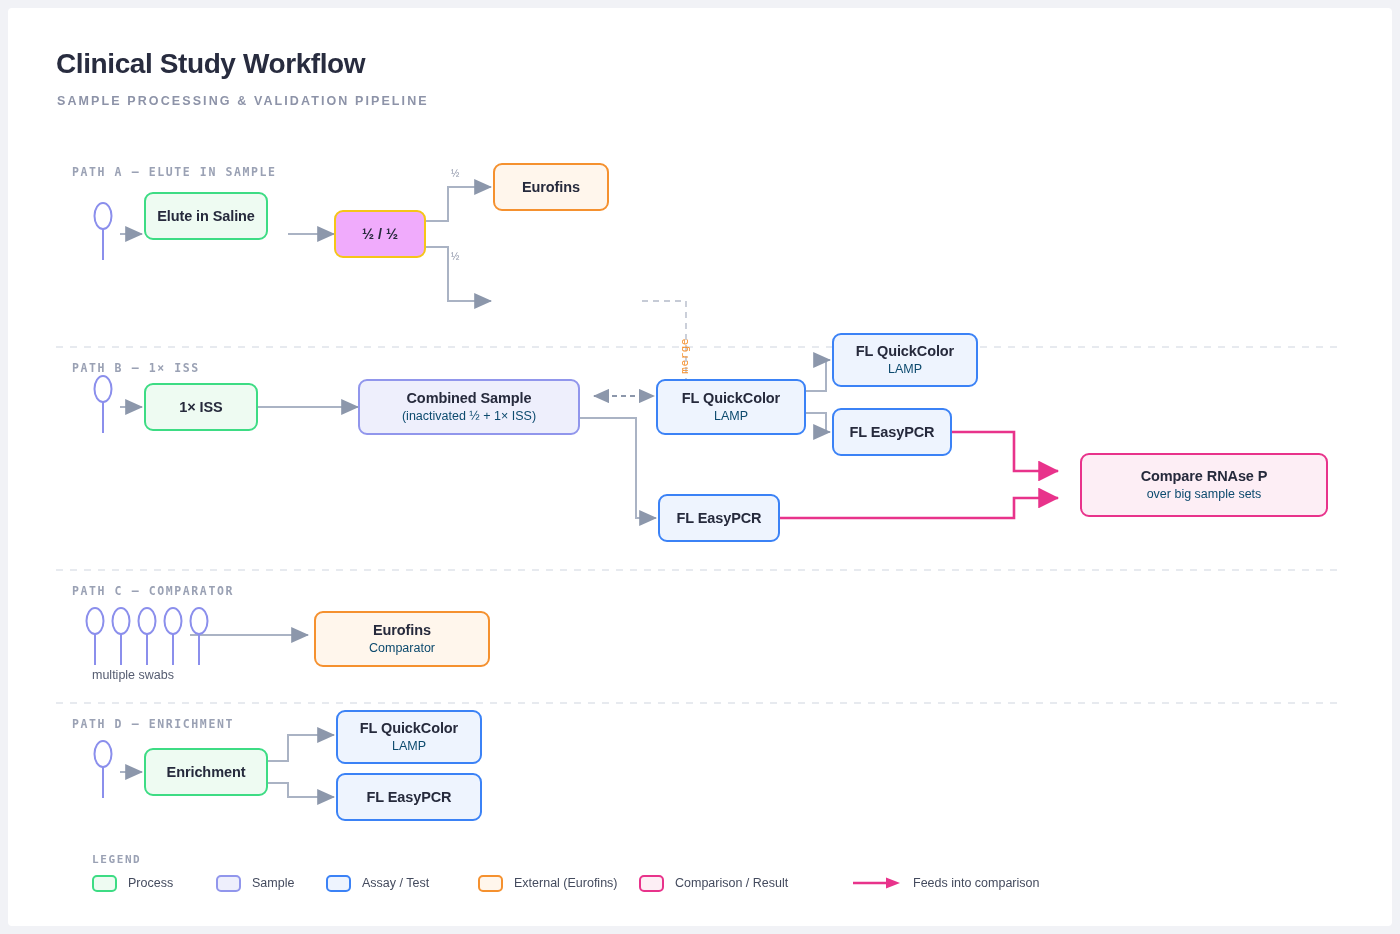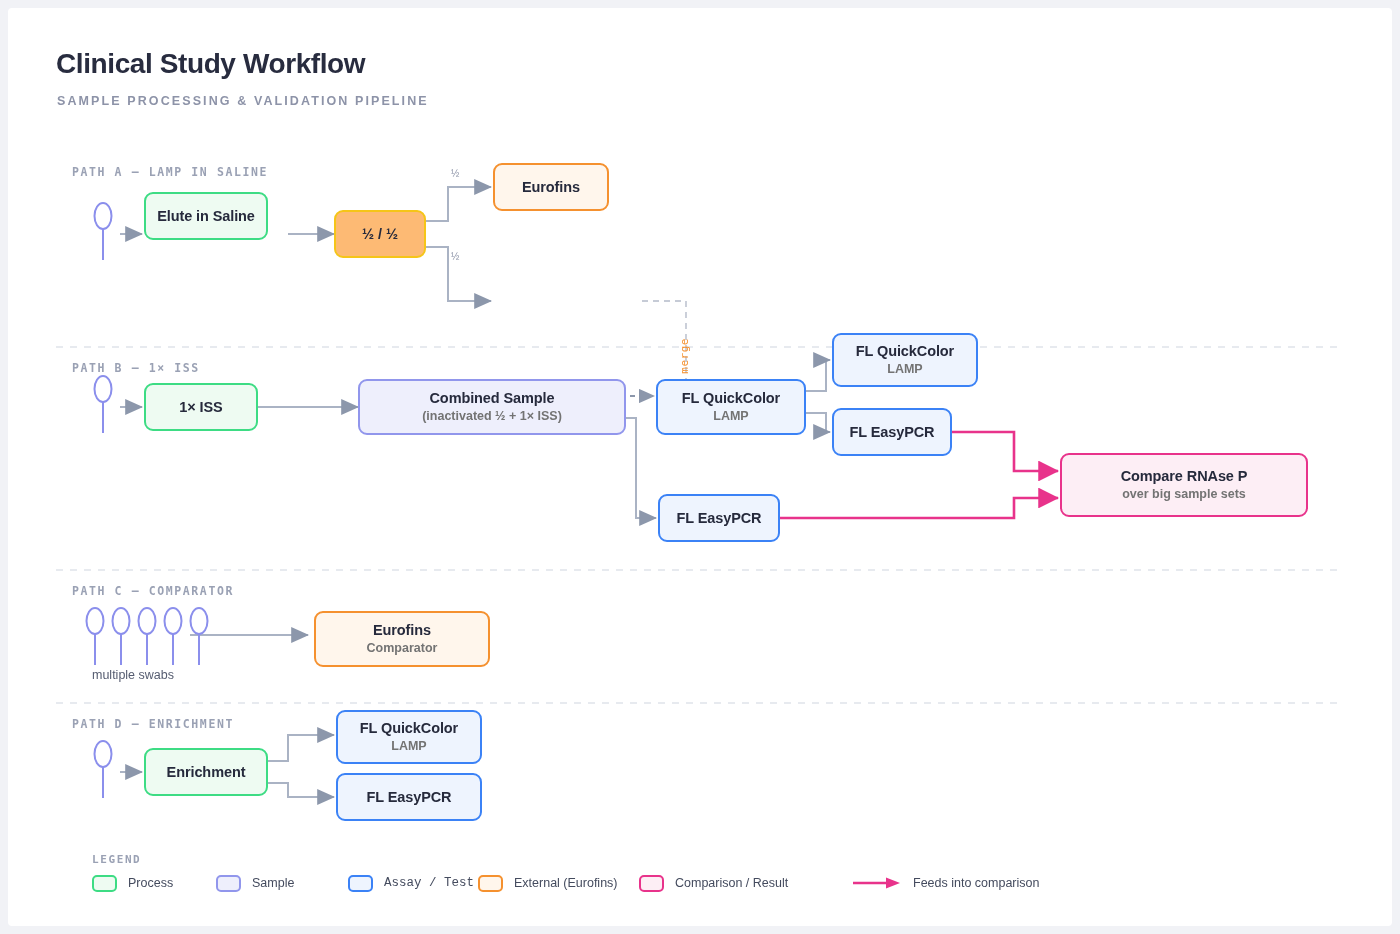--- a/index.html
+++ b/index.html
@@ -43,31 +43,31 @@
   }
   .node .nt {
     font-size: 14.5px;
     font-weight: bold;
     color: #262a3c;
     line-height: 1.15;
     letter-spacing: -0.1px;
   }
   .node .ns {
     font-size: 12.5px;
-    font-weight: bold;
-    color: #737373;
+    font-weight: normal;
+    color: #0c4a6e;
     line-height: 1.3;
     margin-top: 2px;
   }
   .n-process { background: #eefbf2; border-color: #3ddc84; }
-  .n-split   { background: #fdba74; border-color: #f5c518; }
+  .n-split   { background: #f0abfc; border-color: #f5c518; }
   .n-ext     { background: #fff6ec; border-color: #f5912f; align-items: center; }
   .n-sample  { background: #eeeffc; border-color: #9196ec; }
   .n-assay   { background: #eef4fe; border-color: #3b82f6; }
-  .n-result  { background: #fdeef5; border-color: #e8338b; }
+  .n-result  { background: #fdeef5; border-color: #e8338b; margin-left: 20px; }
 
   #title {
     position: absolute; left: 48px; top: 40px;
     font-size: 28px; font-weight: bold;
     color: #282c3f; letter-spacing: -0.4px;
   }
   #subtitle {
     position: absolute; left: 49px; top: 86px;
     font-size: 12.5px; font-weight: bold;
     color: #8d93a8; letter-spacing: 2.1px;
@@ -189,21 +189,21 @@
 
       <line x1="112" y1="764" x2="134" y2="764" marker-end="url(#ah)"></line>
       <path d="M260,753 L280,753 L280,727 L326,727" marker-end="url(#ah)"></path>
       <path d="M260,775 L280,775 L280,789 L326,789" marker-end="url(#ah)"></path>
     </g>
   </svg>
 
   <div id="title">Clinical Study Workflow</div>
   <div id="subtitle">SAMPLE PROCESSING &amp; VALIDATION PIPELINE</div>
 
-  <div class="path-label" style="left:64px; top:157px;">PATH A — LAMP IN SALINE</div>
+  <div class="path-label" style="left:64px; top:157px;">PATH A — ELUTE IN SAMPLE</div>
 
   <svg class="swab" style="left:84px; top:192px;" viewBox="0 0 22 62">
     <ellipse cx="11" cy="16" rx="8.5" ry="13" fill="none" stroke="#8b8fec" stroke-width="2"></ellipse>
     <line x1="11" y1="29" x2="11" y2="60" stroke="#8b8fec" stroke-width="2"></line>
   </svg>
 
   <div class="node n-process" style="left:136px; top:184px; width:124px; height:48px;">
     <div class="nt">Elute in Saline</div>
   </div>
 
@@ -225,21 +225,21 @@
 
   <svg class="swab" style="left:84px; top:365px;" viewBox="0 0 22 62">
     <ellipse cx="11" cy="16" rx="8.5" ry="13" fill="none" stroke="#8b8fec" stroke-width="2"></ellipse>
     <line x1="11" y1="29" x2="11" y2="60" stroke="#8b8fec" stroke-width="2"></line>
   </svg>
 
   <div class="node n-process" style="left:136px; top:375px; width:114px; height:48px;">
     <div class="nt">1× ISS</div>
   </div>
 
-  <div class="node n-sample" style="left:350px; top:371px; width:268px; height:56px;">
+  <div class="node n-sample" style="left:350px; top:371px; width:222px; height:56px;">
     <div class="nt">Combined Sample</div>
     <div class="ns">(inactivated ½ + 1× ISS)</div>
   </div>
 
   <div class="node n-assay" style="left:648px; top:371px; width:150px; height:56px;">
     <div class="nt">FL QuickColor</div>
     <div class="ns">LAMP</div>
   </div>
 
   <div class="node n-assay" style="left:824px; top:325px; width:146px; height:54px;">
@@ -315,21 +315,21 @@
   <div class="lg-item" style="left:84px;">
     <div class="lg-sw" style="background:#eefbf2; border-color:#3ddc84;"></div>
     <div class="lg-tx">Process</div>
   </div>
 
   <div class="lg-item" style="left:208px;">
     <div class="lg-sw" style="background:#eeeffc; border-color:#9196ec;"></div>
     <div class="lg-tx">Sample</div>
   </div>
 
-  <div class="lg-item" style="left:340px;font-family:Liberation Mono, monospace;">
+  <div class="lg-item" style="left:318px;">
     <div class="lg-sw" style="background:#eef4fe; border-color:#3b82f6;"></div>
     <div class="lg-tx">Assay / Test</div>
   </div>
 
   <div class="lg-item" style="left:470px;">
     <div class="lg-sw" style="background:#fff6ec; border-color:#f5912f;"></div>
     <div class="lg-tx">External (Eurofins)</div>
   </div>
 
   <div class="lg-item" style="left:631px;">

